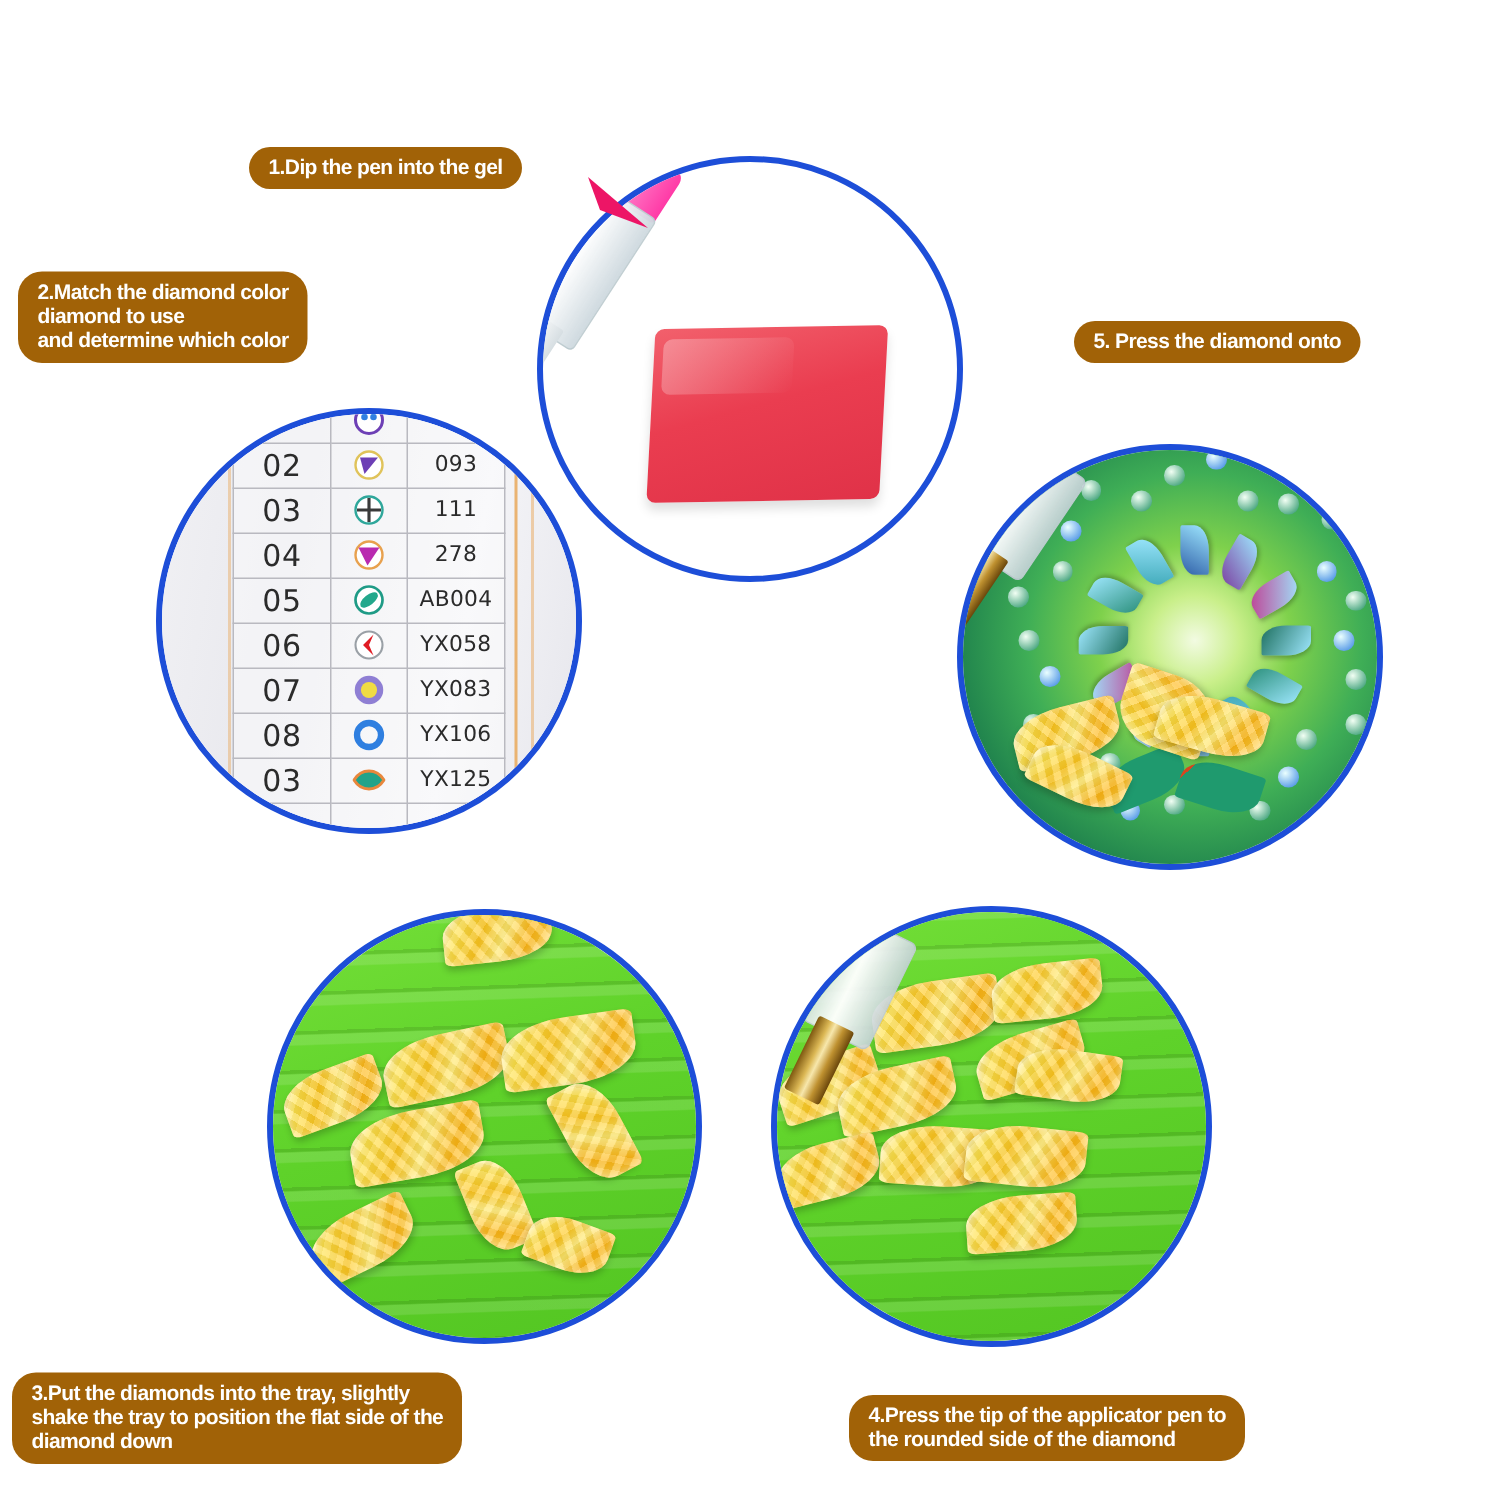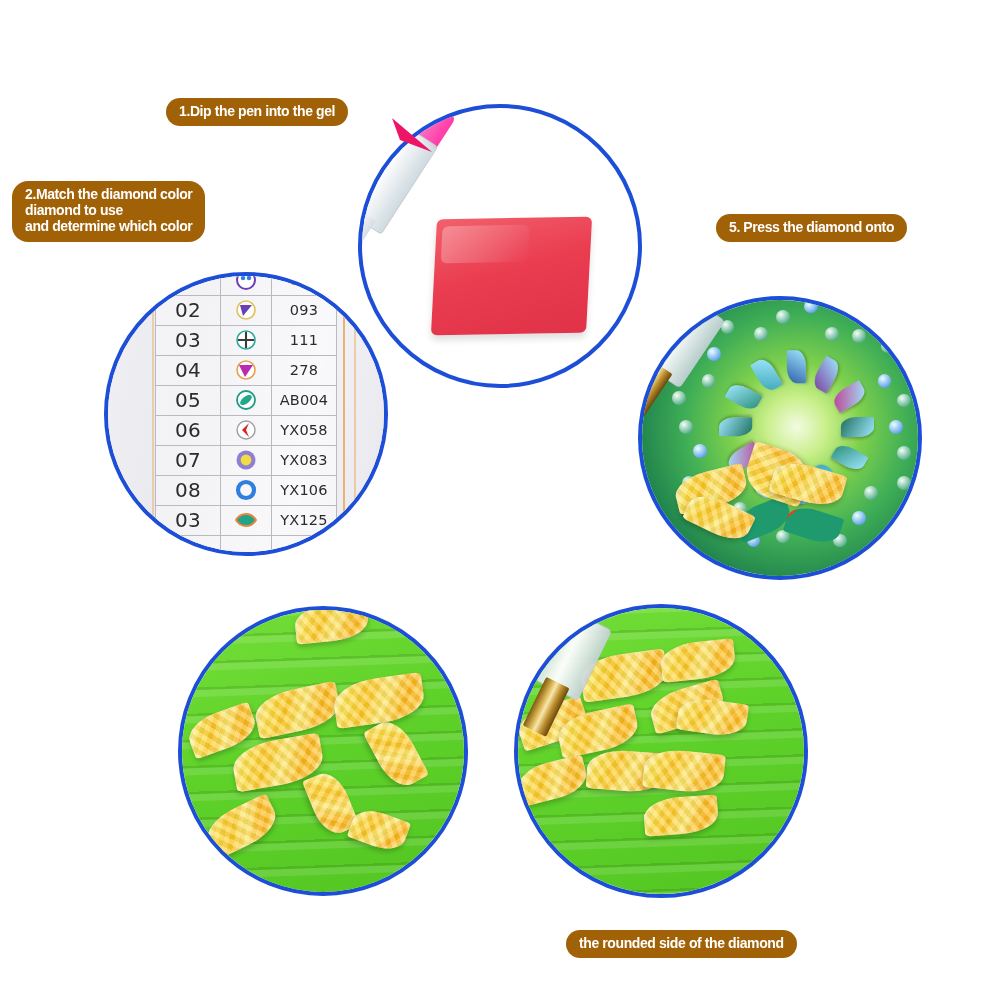--- a/index.html
+++ b/index.html
@@ -435,18 +435,24 @@
           <div class="gem" style="left: 44%; top: 50%; width: 28%; height: 14%; transform: rotate(6deg);"></div>
           <div class="gem" style="left: 44%; top: 66%; width: 26%; height: 13%; transform: rotate(-4deg);"></div>
         </div>
       <div class="pen-sm" style="left:14%;top:4%;width:22%;height:52%;transform:rotate(26deg);">
         <div class="cb"></div>
         <div class="cg"></div>
       </div>
     </div>
   </div>
 
+  <div class="tag" id="tag3">
+    <div>3.Put the diamonds into the tray, slightly</div>
+    <div>shake the tray to position the flat side of the</div>
+    <div>diamond down</div>
+  </div>
 
   <div class="tag" id="tag4">
+    <div>4.Press the tip of the applicator pen to</div>
     <div>the rounded side of the diamond</div>
   </div>
 
 </div>
 
 </body></html>

